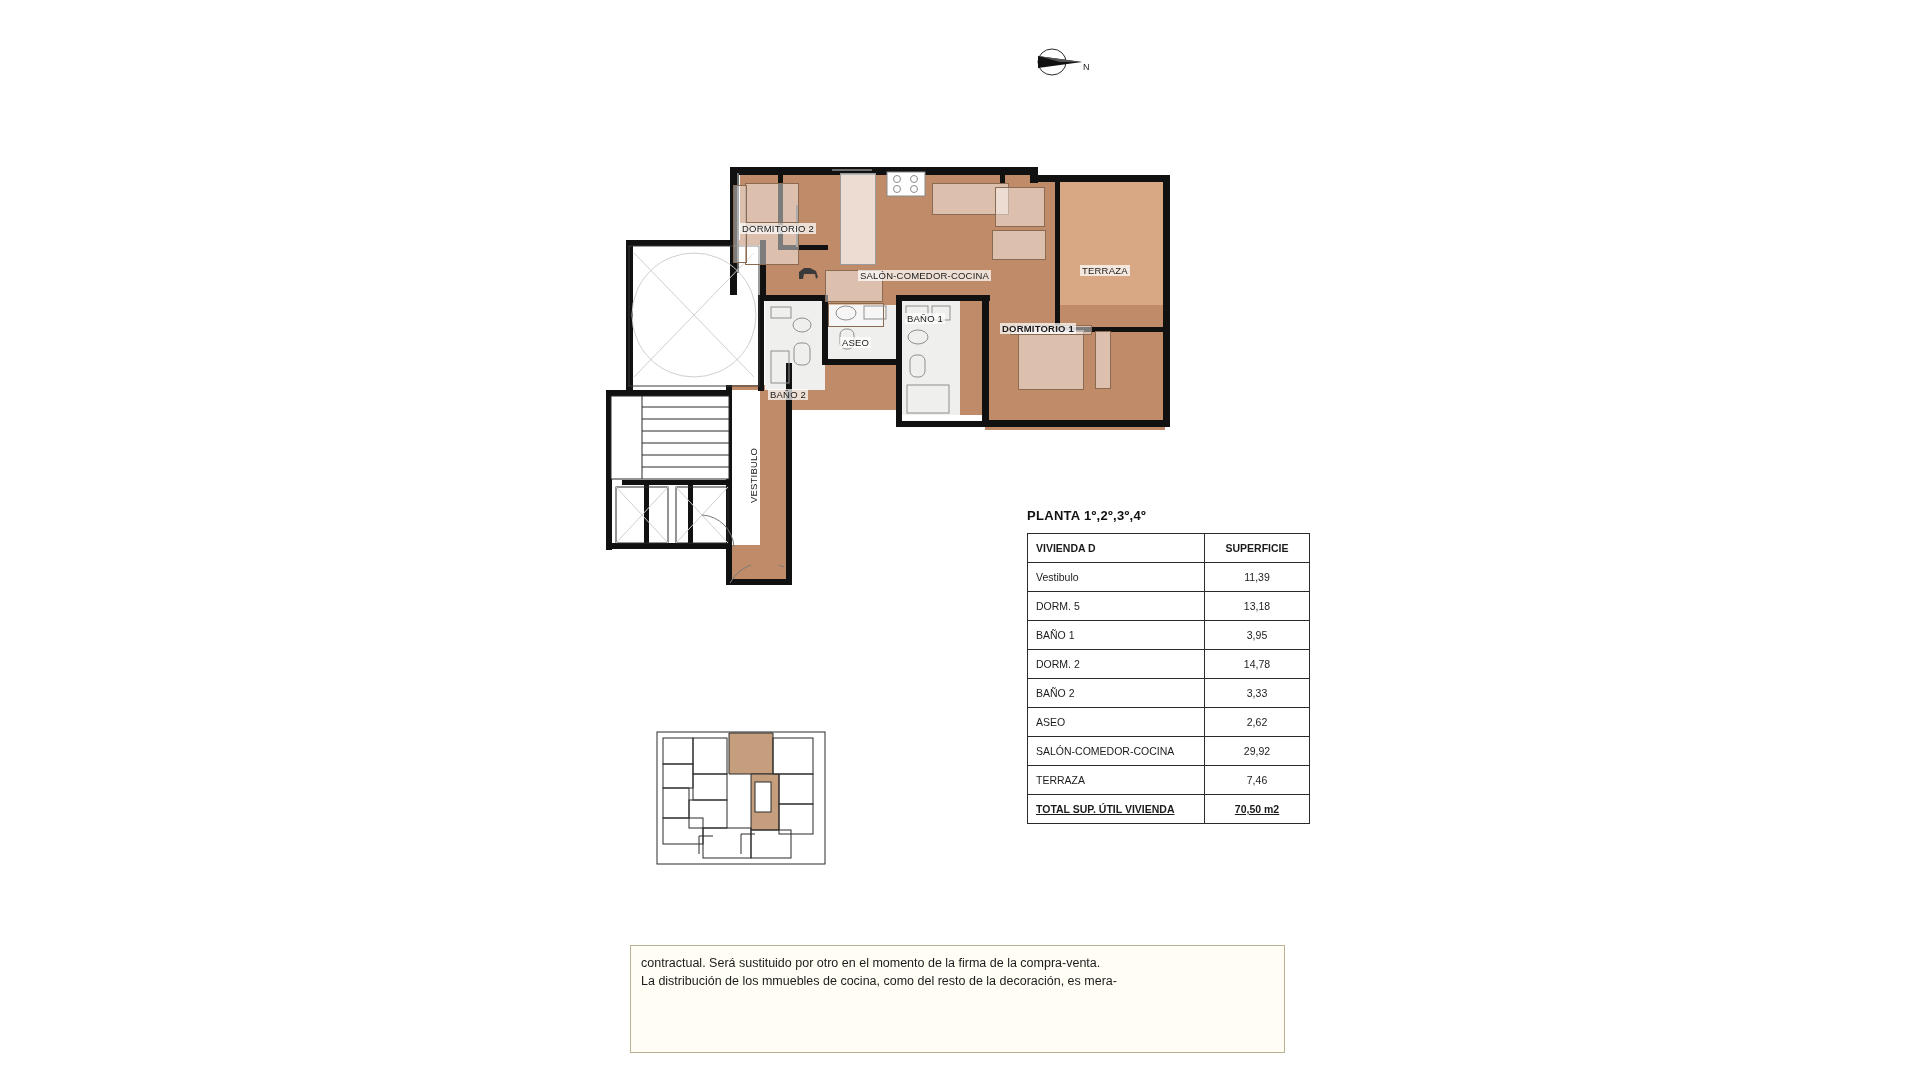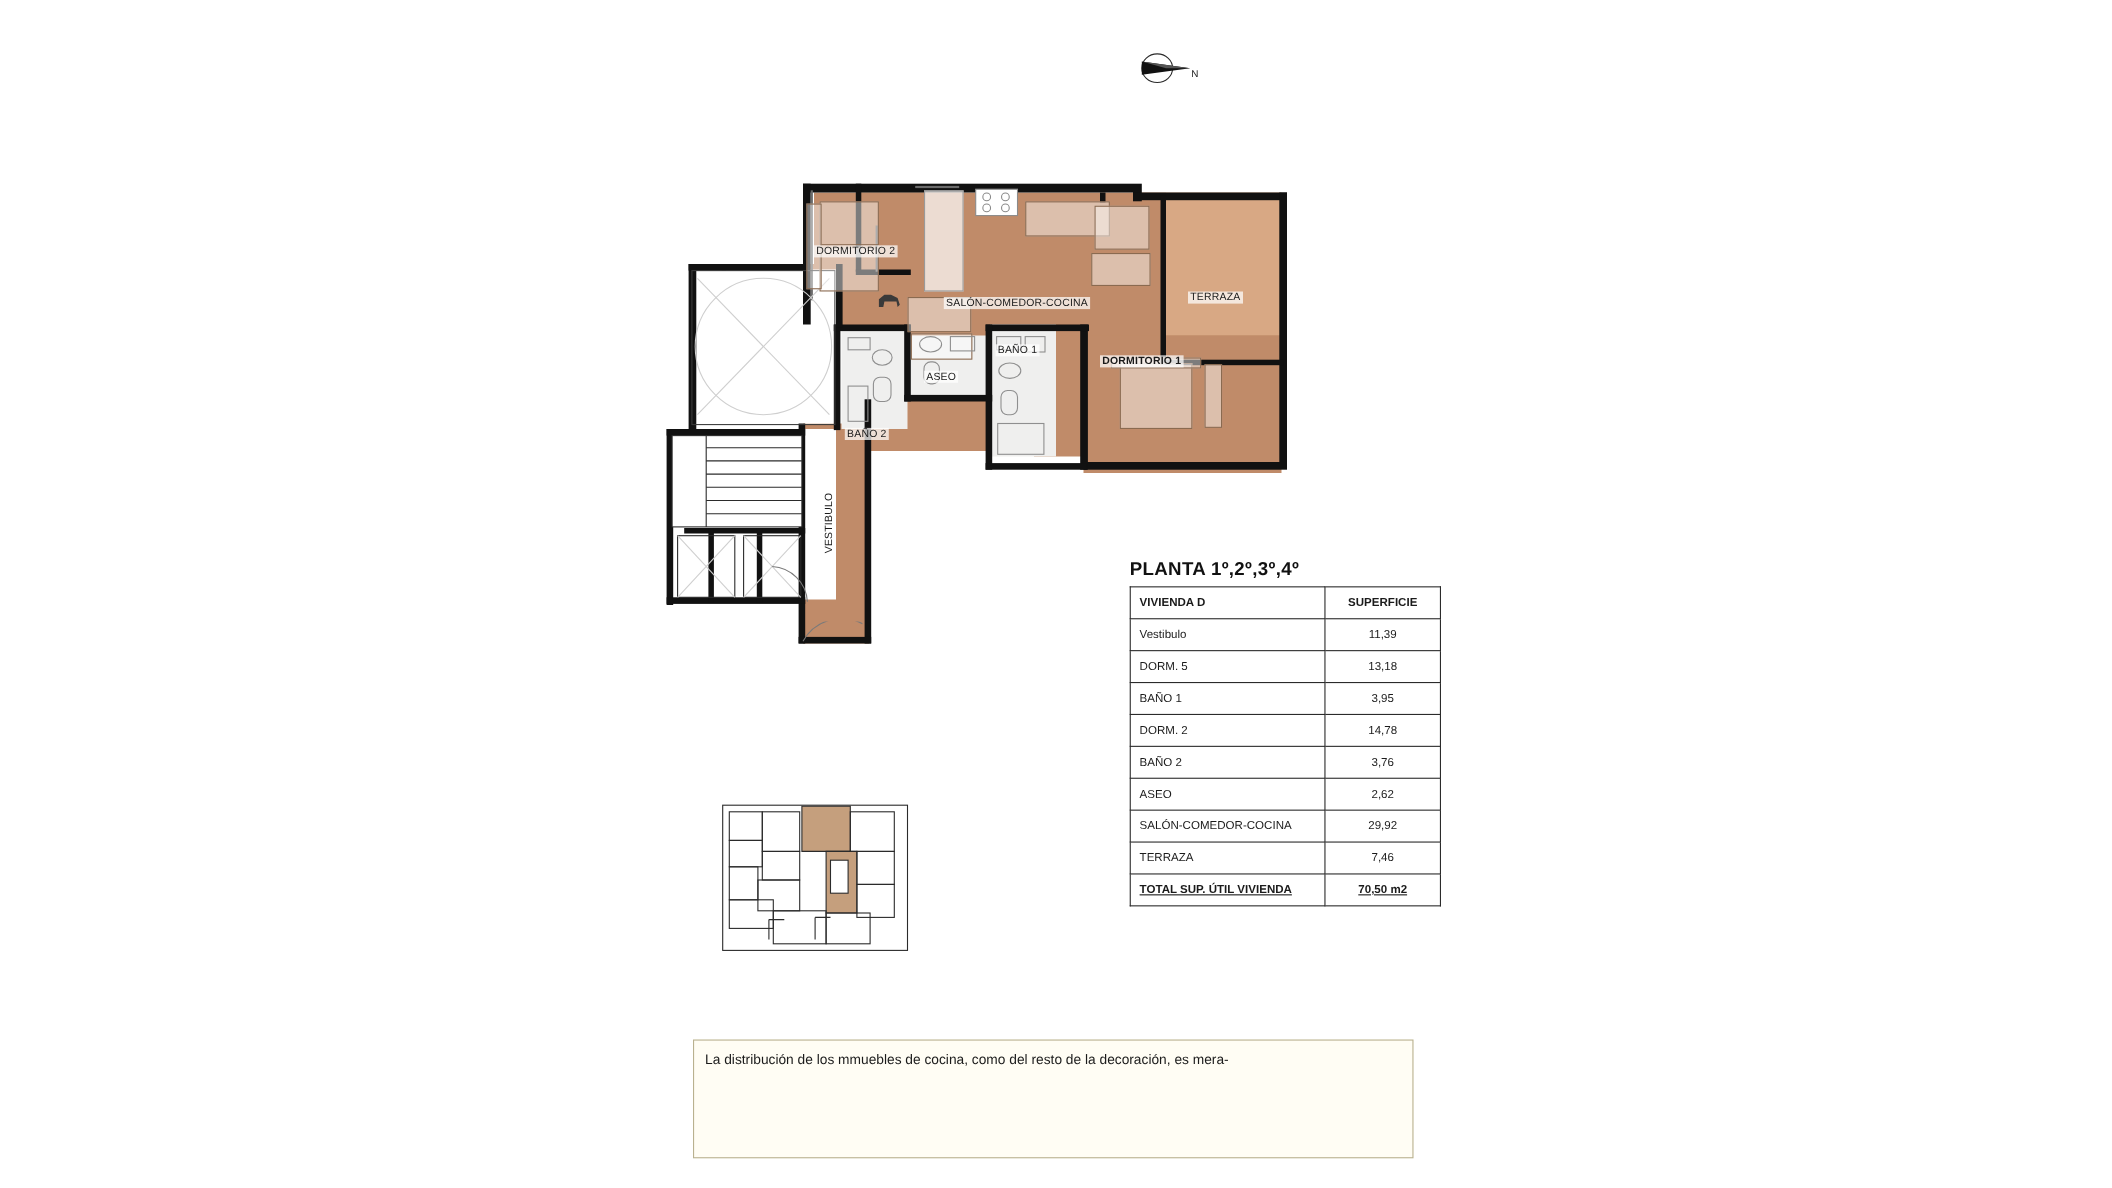--- a/index.html
+++ b/index.html
@@ -37,21 +37,21 @@
     font-family:"Liberation Sans", sans-serif;
   }
   .roomlabel.vert{transform:rotate(-90deg);transform-origin:left top;}
 
   
   .keyplan{position:absolute;left:655px;top:730px;width:175px;height:140px;}
 
   
   .planta-title{
     position:absolute;left:1027px;top:508px;
-    font-size:17px;font-weight:bold;color:#111;letter-spacing:.3px;
+    font-size:13px;font-weight:bold;color:#111;letter-spacing:.3px;
   }
   table.surfaces{
     position:absolute;left:1027px;top:533px;
     width:283px;border-collapse:collapse;
     font-size:10.5px;color:#1b1b1b;
   }
   table.surfaces td{
     border:1px solid #2b2b2b;
     padding:7px 8px;
     height:14px;
@@ -279,21 +279,21 @@
       <tr>
         <td>BAÑO 1</td>
         <td class="val">3,95</td>
       </tr>
       <tr>
         <td>DORM. 2</td>
         <td class="val">14,78</td>
       </tr>
       <tr>
         <td>BAÑO 2</td>
-        <td class="val">3,76</td>
+        <td class="val">3,33</td>
       </tr>
       <tr>
         <td>ASEO</td>
         <td class="val">2,62</td>
       </tr>
       <tr>
         <td>SALÓN-COMEDOR-COCINA</td>
         <td class="val">29,92</td>
       </tr>
       <tr>
@@ -301,16 +301,17 @@
         <td class="val">7,46</td>
       </tr>
       <tr class="total">
         <td>TOTAL SUP. ÚTIL VIVIENDA</td>
         <td class="val">70,50 m2</td>
       </tr>
     </tbody>
   </table>
 
   <div class="disclaimer">
+    <div>contractual. Será sustituido por otro en el momento de la firma de la compra-venta.</div>
     <div>La distribución de los mmuebles de cocina, como del resto de la decoración, es mera-</div>
   </div>
 
 </div>
 
 </body></html>

